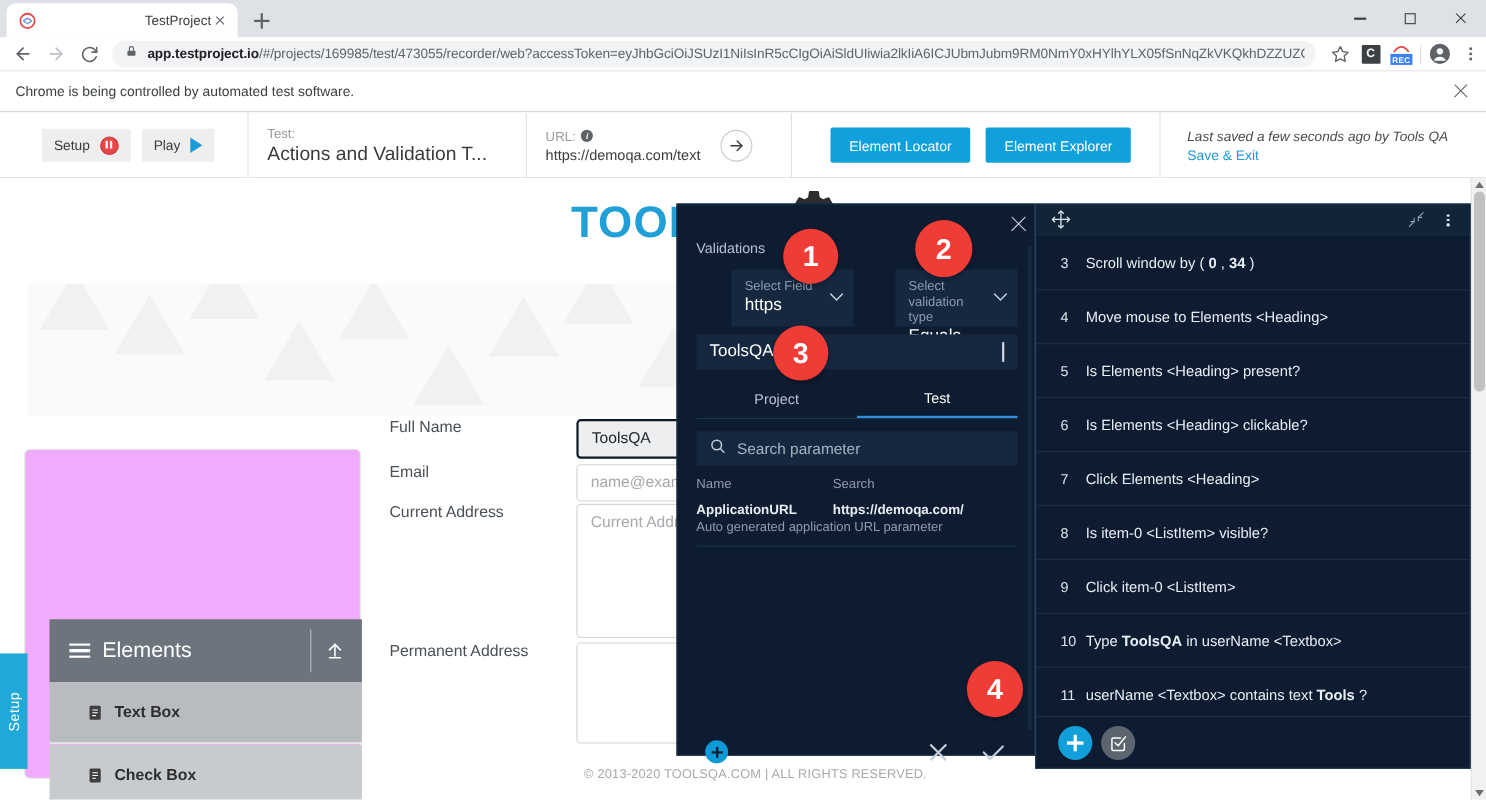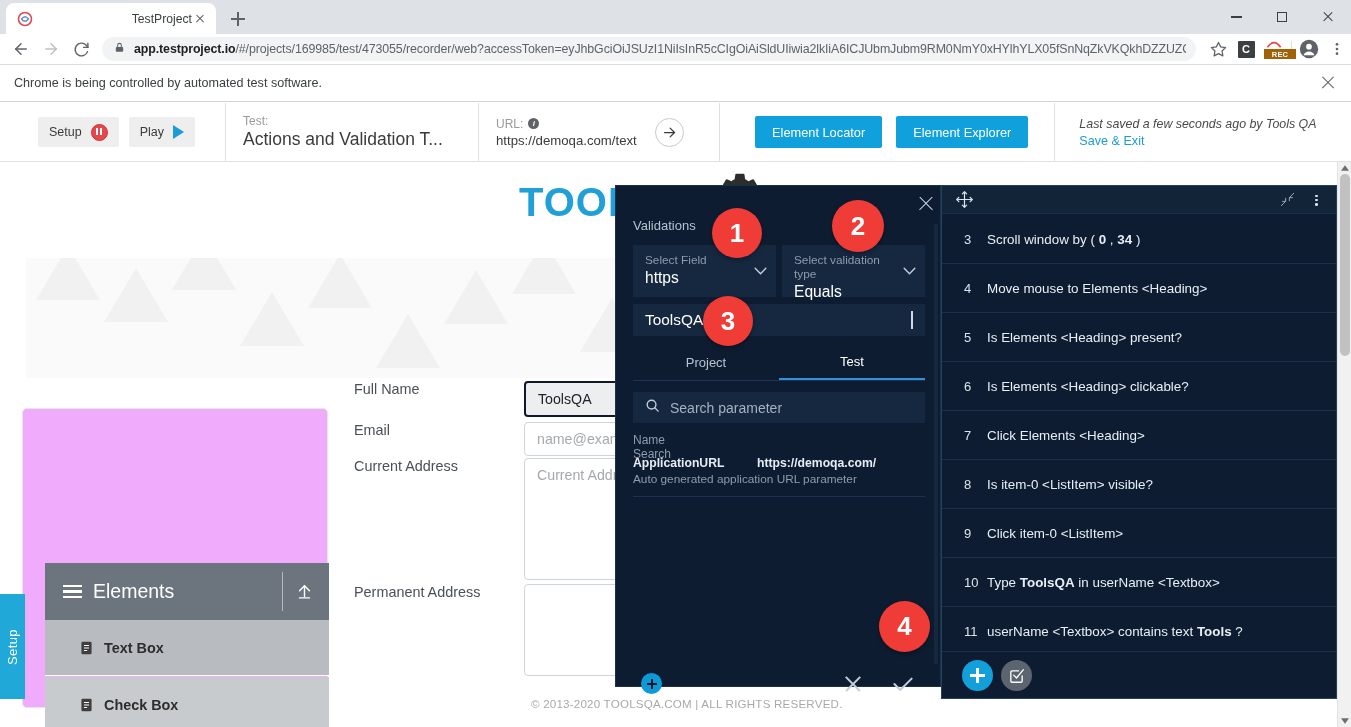--- a/index.html
+++ b/index.html
@@ -95,22 +95,22 @@
     width: 28px; height: 28px; flex: 0 0 28px; display: flex;
     align-items: center; justify-content: center; color: #5f6368;
   }
   .ext-c {
     width: 17px; height: 17px; background: #3c4043; color: #ffffff;
     font-size: 11px; font-weight: bold; display: flex; align-items: center;
     justify-content: center; border-radius: 1px;
   }
   .ext-rec { width: 20px; height: 20px; position: relative; }
   .ext-rec .recbar {
-    position: absolute; left: 0; bottom: 0; width: 32px; height: 10px;
-    background: #a16207; color: #fff; font-size: 7.5px; font-weight: bold;
+    position: absolute; left: 0; bottom: 0; width: 20px; height: 10px;
+    background: #3b82f6; color: #fff; font-size: 7.5px; font-weight: bold;
     display: flex; align-items: center; justify-content: center;
     letter-spacing: 0.2px;
   }
   .tb-sep { width: 1px; height: 17px; background: #dadce0; margin: 0 3px; flex: 0 0 1px; }
 
   .infobar {
     position: absolute; top: 65px; left: 0; width: 1351px; height: 37px;
     background: #ffffff; border-bottom: 1px solid #d4d4d4;
     display: flex; align-items: center; padding: 0 14px;
   }
@@ -290,21 +290,21 @@
   .val-close::before { transform: rotate(45deg); }
   .val-close::after { transform: rotate(-45deg); }
   .val-title {
     position: absolute; left: 18px; top: 218px; font-size: 13px; color: #b7c2d0;
   }
   .val-selects {
     position: absolute; left: 18px; top: 245px; width: 292px; height: 52px;
     display: flex; gap: 6px;
   }
   .val-select {
-    flex: 1; background: #152840; position: relative; padding: 8px 26px 7px 12px;
+    flex: 1; background: #152840; position: relative; padding: 8px 26px 7px 12px; margin-left: 32px;
   }
   .vs-label { font-size: 11.8px; color: #8e9cad; margin-bottom: 2px; }
   .vs-value { font-size: 15.6px; color: #ffffff; }
   .vs-chev {
     position: absolute; right: 9px; top: 16px; width: 13px; height: 8px;
     color: #c5cedb;
   }
   .val-input {
     position: absolute; left: 18px; top: 304px; width: 292px; height: 32px;
     background: #152840; display: flex; align-items: center; padding: 0 12px;
@@ -322,21 +322,21 @@
   }
   .val-tab.active { color: #ffffff; border-bottom: 2px solid #3290d8; }
   .val-search {
     position: absolute; left: 18px; top: 392px; width: 292px; height: 31px;
     background: #152840; display: flex; align-items: center; gap: 10px;
     padding: 0 12px;
   }
   .val-search-ph { font-size: 14px; color: #a6b2c0; }
   .param-head {
     position: absolute; left: 18px; top: 433px; width: 292px;
-    display: flex; font-size: 12px; color: #8e9cad; flex-direction: column;
+    display: flex; font-size: 12px; color: #8e9cad;
   }
   .param-head .c1 { width: 124px; }
   .param-row {
     position: absolute; left: 18px; top: 456px; width: 292px;
   }
   .param-line { display: flex; font-size: 12.2px; font-weight: bold; color: #e6ecf3; }
   .param-line .c1 { width: 124px; }
   .param-desc { font-size: 11.8px; color: #8e9cad; margin-top: 2px; }
   .param-sep {
     position: absolute; left: 18px; top: 496px; width: 292px; height: 1px;

